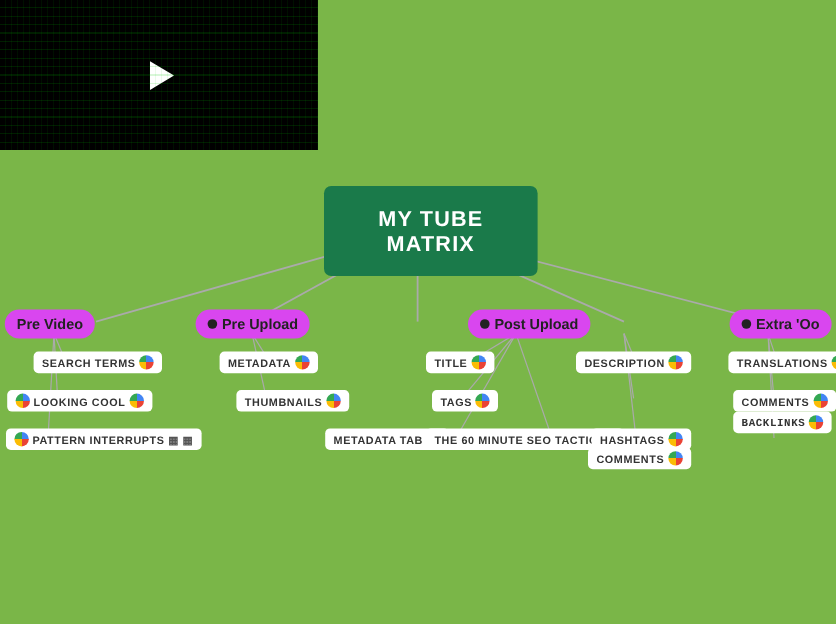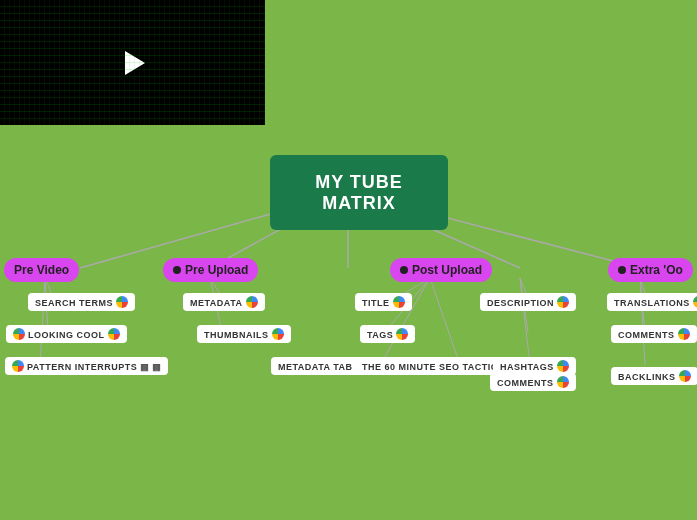--- a/index.html
+++ b/index.html
@@ -249,16 +249,16 @@
   <span>Extra 'Oo</span>
 </div>
 <div class="child-node" style="left:607px;top:293px;">
   <span>TRANSLATIONS</span>
   <span class="g-icon"></span>
 </div>
 <div class="child-node" style="left:611px;top:325px;">
   <span>COMMENTS</span>
   <span class="g-icon"></span>
 </div>
-<div class="child-node" style="left:611px;top:367px;">
+<div class="child-node" style="left:611px;top:343px;font-family:Liberation Mono, monospace;">
   <span>BACKLINKS</span>
   <span class="g-icon"></span>
 </div>
 
 </body></html>

